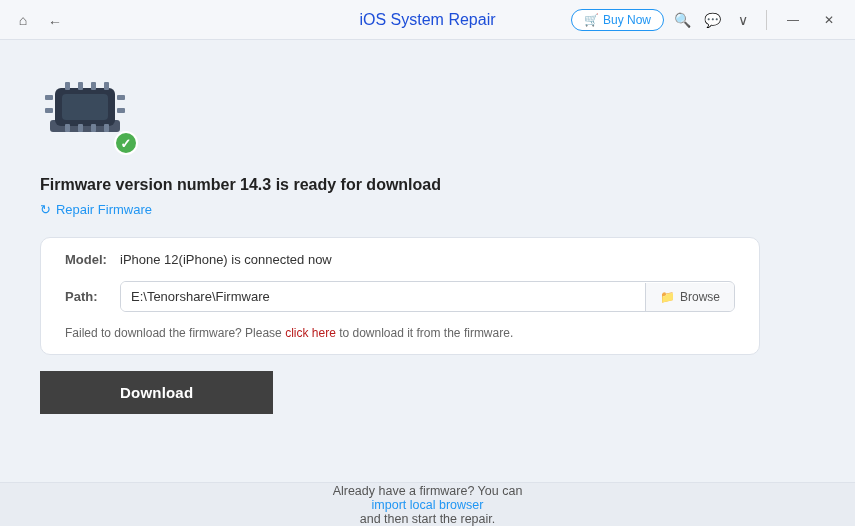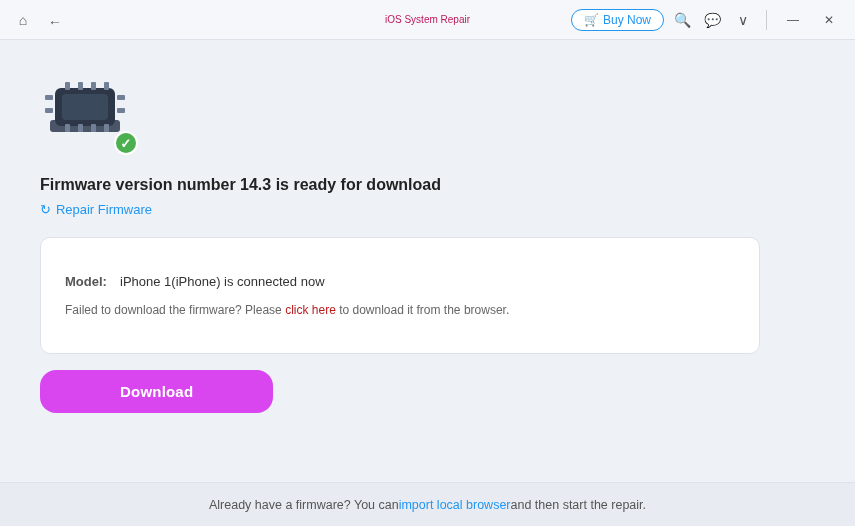--- a/index.html
+++ b/index.html
@@ -26,22 +26,22 @@
     }
     .titlebar-left {
       display: flex;
       align-items: center;
       gap: 10px;
     }
     .titlebar-center {
       position: absolute;
       left: 50%;
       transform: translateX(-50%);
-      font-size: 10px;
-      color: #be185d;
+      font-size: 16px;
+      color: #1d4ed8;
       font-weight: 500;
     }
     .titlebar-right {
       display: flex;
       align-items: center;
       gap: 8px;
     }
     .nav-icon {
       width: 22px;
       height: 22px;
@@ -145,21 +145,21 @@
     }
     .refresh-icon {
       font-size: 13px;
     }
 
     
     .card {
       background: white;
       border-radius: 10px;
       border: 1px solid #dde2ea;
-      padding: 36px 24px;
+      padding: 14px 24px;
       width: 100%;
       max-width: 720px;
       margin-bottom: 16px;
     }
     .card-row {
       display: flex;
       align-items: center;
       margin-bottom: 14px;
     }
     .card-row:last-child { margin-bottom: 0; }
@@ -210,43 +210,44 @@
       font-size: 12px;
       color: #666;
     }
     .error-row a {
       color: #b91c1c;
       text-decoration: none;
     }
 
     
     .download-btn {
-      background: #d946ef;
+      background: #404040;
       color: white;
       border: none;
-      border-radius: 16px;
+      border-radius: 0;
       padding: 13px 80px;
       font-size: 15px;
       font-weight: 600;
       cursor: pointer;
       margin-bottom: 10px;
       letter-spacing: 0.2px;
     }
 
     
     .footer {
       height: 44px;
       background: #e8ecf2;
       border-top: 1px solid #dde2ea;
       display: flex;
       align-items: center;
       justify-content: center;
       font-size: 12.5px;
       color: #555;
       flex-shrink: 0;
+      flex-direction: column;
     }
     .footer a {
       color: #2196f3;
       text-decoration: none;
     }
   </style>
 </head>
 <body>
 
 <div class="titlebar">
@@ -308,26 +309,36 @@
 
   <a class="refresh-link">
     <span class="refresh-icon">↻</span>
     <span>Repair Firmware</span>
   </a>
 
   <div class="card">
 
     <div class="card-row">
       <span class="card-label">Model:</span>
-      <span class="card-value">iPhone 1(iPhone) is connected now</span>
+      <span class="card-value">iPhone 12(iPhone) is connected now</span>
     </div>
 
+    <div class="card-row">
+      <span class="card-label">Path:</span>
+      <div class="path-input-wrap">
+        <input class="path-input" type="text" value="E:\Tenorshare\Firmware" style="">
+        <button class="browse-btn">
+          <span>📁</span>
+          <span>Browse</span>
+        </button>
+      </div>
+    </div>
 
     <div class="error-row">
-      <span>Failed to download the firmware? Please </span><a>click here</a><span> to download it from the browser.</span>
+      <span>Failed to download the firmware? Please </span><a>click here</a><span> to download it from the firmware.</span>
     </div>
   </div>
 
   <button class="download-btn">Download</button>
 </div>
 
 <div class="footer">
   <span>Already have a firmware? You can </span>
   <a>import local browser</a>
   <span> and then start the repair.</span>

